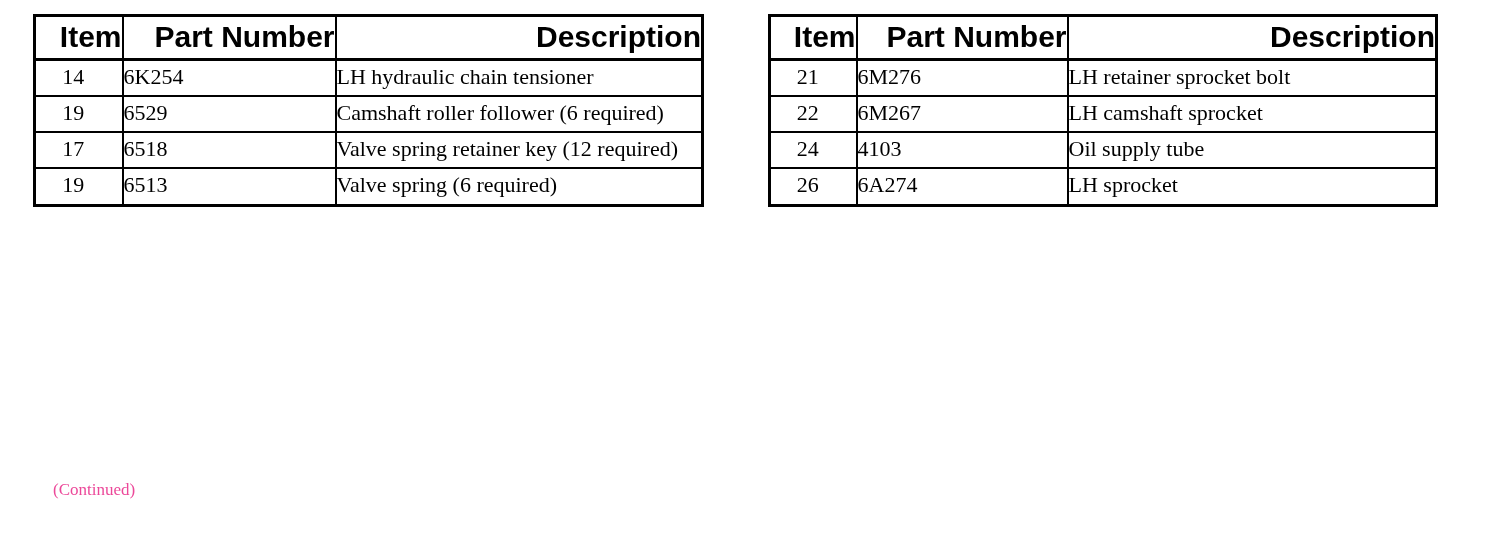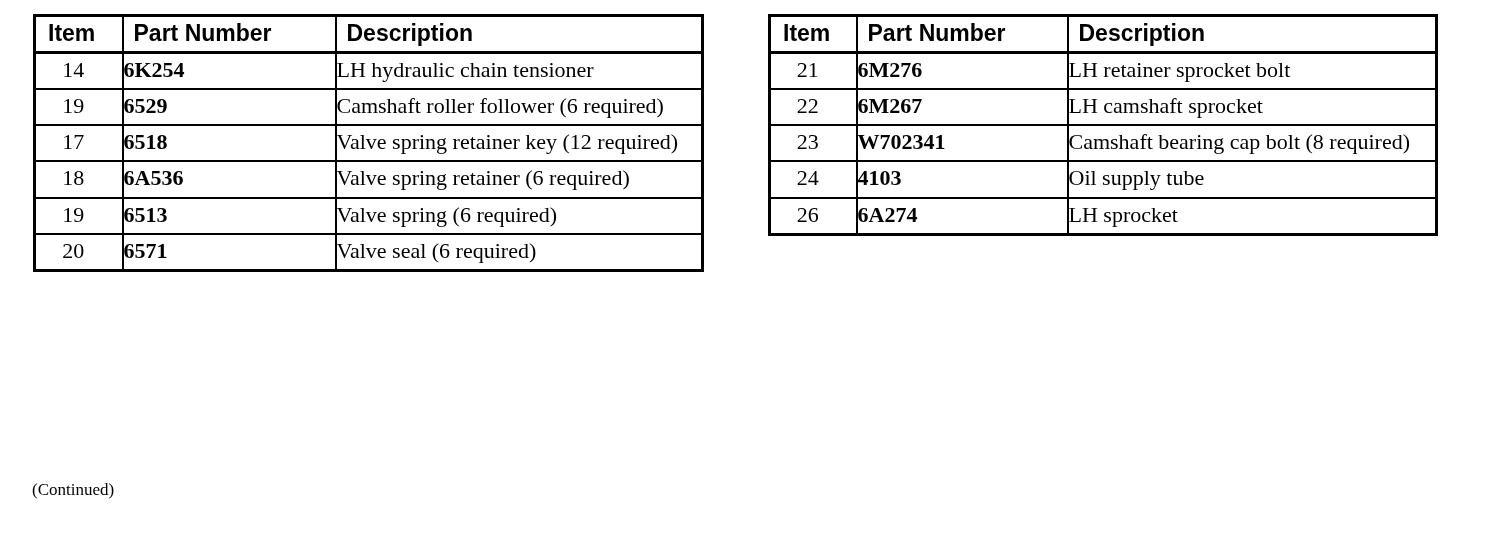--- a/index.html
+++ b/index.html
@@ -30,23 +30,23 @@
   .parts-table th,
   .parts-table td {
     border: 2px solid #000000;
     vertical-align: top;
     padding: 2px 11px 4px 0;
   }
 
   .parts-table thead th {
     font-family: "Liberation Sans", "DejaVu Sans", sans-serif;
     font-weight: bold;
-    font-size: 23px;
+    font-size: 30px;
     line-height: 1.0;
-    text-align: left;
+    text-align: right;
     padding: 5px 0 6px 0;
     border-bottom-width: 3px;
   }
 
   .parts-table tbody td {
     font-family: "Liberation Serif", "DejaVu Serif", serif;
     font-size: 22px;
     line-height: 1.28;
   }
 
@@ -58,35 +58,35 @@
   
   #right-table .col-item { width: 87px; }
   #right-table .col-part { width: 211px; }
   #right-table .col-desc { width: 369px; }
 
   .cell-item {
     text-align: center;
     padding-left: 0;
     padding-right: 0;
   }
-  .cell-part { padding-left: 10px; font-weight: bold; }
+  .cell-part { padding-left: 10px; }
   .cell-desc { padding-left: 10px; padding-right: 8px; }
 
   th.cell-item { padding-left: 12px !important; }
   th.cell-part { padding-left: 10px !important; }
   th.cell-desc { padding-left: 10px !important; }
 
   .continued-note {
     position: absolute;
-    left: 32px;
+    left: 53px;
     top: 481px;
     font-family: "Liberation Serif", "DejaVu Serif", serif;
     font-size: 17px;
     line-height: 1.1;
-    color: #000000;
+    color: #ec4899;
     white-space: nowrap;
     text-align: right;
   }
 </style>
 </head>
 <body>
 
 <table class="parts-table" id="left-table">
   <colgroup>
     <col class="col-item">
@@ -110,33 +110,23 @@
       <td class="cell-item">19</td>
       <td class="cell-part">6529</td>
       <td class="cell-desc">Camshaft roller follower (6 required)</td>
     </tr>
     <tr>
       <td class="cell-item">17</td>
       <td class="cell-part">6518</td>
       <td class="cell-desc">Valve spring retainer key (12 required)</td>
     </tr>
     <tr>
-      <td class="cell-item">18</td>
-      <td class="cell-part">6A536</td>
-      <td class="cell-desc">Valve spring retainer (6 required)</td>
-    </tr>
-    <tr>
       <td class="cell-item">19</td>
       <td class="cell-part">6513</td>
       <td class="cell-desc">Valve spring (6 required)</td>
-    </tr>
-    <tr>
-      <td class="cell-item">20</td>
-      <td class="cell-part">6571</td>
-      <td class="cell-desc">Valve seal (6 required)</td>
     </tr>
   </tbody>
 </table>
 
 <table class="parts-table" id="right-table">
   <colgroup>
     <col class="col-item">
       <col class="col-part">
       <col class="col-desc">
   </colgroup>
@@ -152,25 +142,20 @@
       <td class="cell-item">21</td>
       <td class="cell-part">6M276</td>
       <td class="cell-desc">LH retainer sprocket bolt</td>
     </tr>
     <tr>
       <td class="cell-item">22</td>
       <td class="cell-part">6M267</td>
       <td class="cell-desc">LH camshaft sprocket</td>
     </tr>
     <tr>
-      <td class="cell-item">23</td>
-      <td class="cell-part">W702341</td>
-      <td class="cell-desc">Camshaft bearing cap bolt (8 required)</td>
-    </tr>
-    <tr>
       <td class="cell-item">24</td>
       <td class="cell-part">4103</td>
       <td class="cell-desc">Oil supply tube</td>
     </tr>
     <tr>
       <td class="cell-item">26</td>
       <td class="cell-part">6A274</td>
       <td class="cell-desc">LH sprocket</td>
     </tr>
   </tbody>

